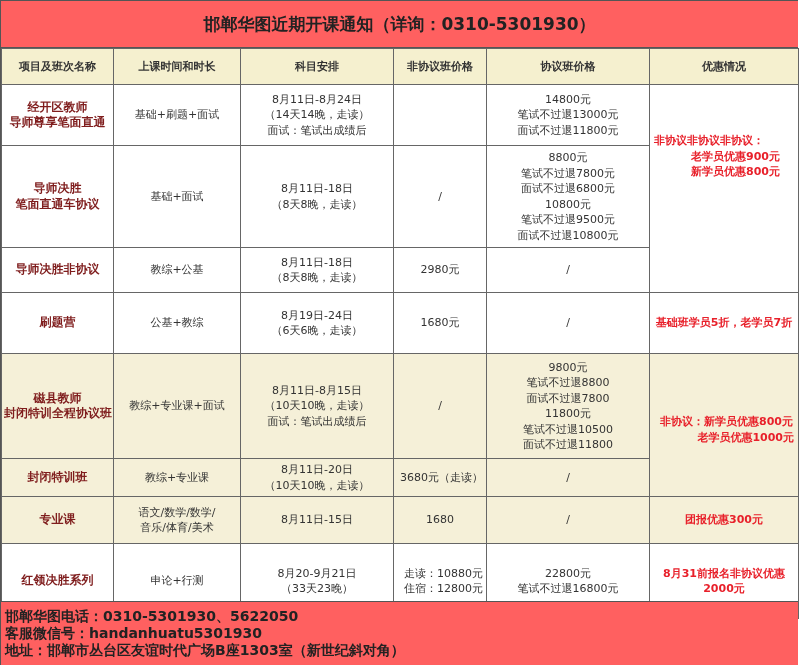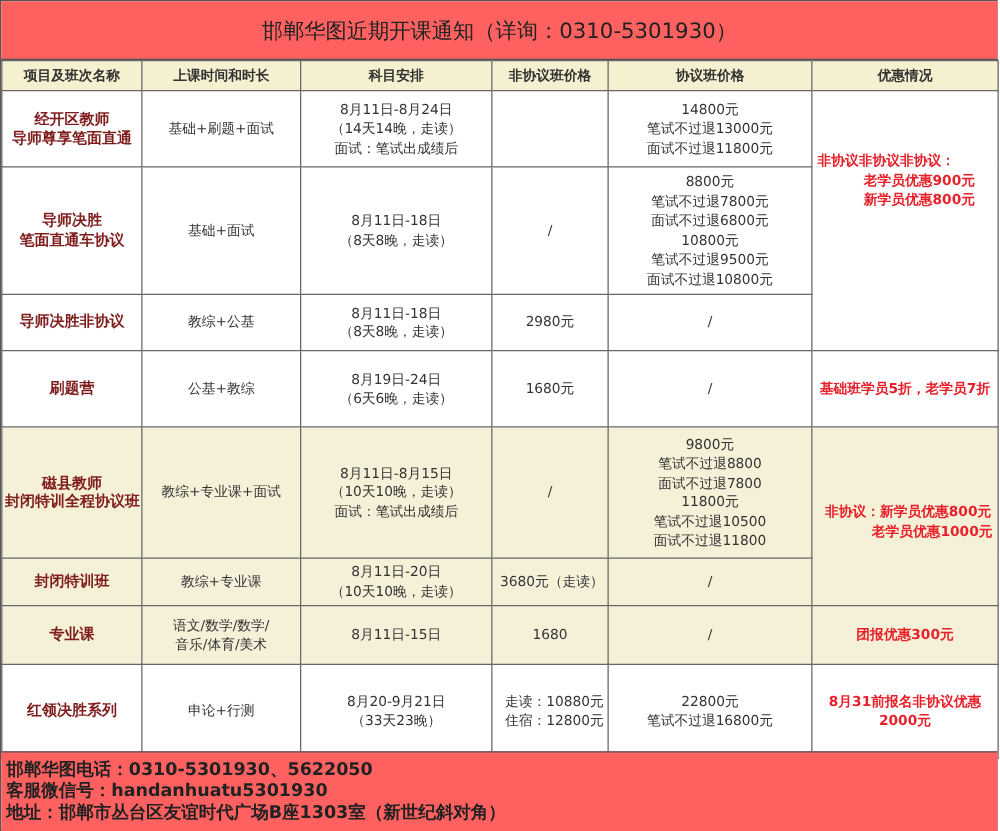--- a/index.html
+++ b/index.html
@@ -5,36 +5,36 @@
     * { margin: 0; padding: 0; box-sizing: border-box; }
     html, body { width: 800px; height: 665px; background: #ffffff; overflow: hidden; }
     body { font-family: "DejaVu Sans", "Liberation Sans", sans-serif; color: #333333; position: relative; }
 
     .sheet { position: absolute; left: 0; top: 0; width: 798px; height: 665px; border: 1px solid #555; }
 
     .title-bar {
       position: absolute; left: 0; top: 0; width: 797px; height: 47px;
       background: #ff6060; border-bottom: 1px solid #555;
       display: flex; align-items: center; justify-content: center;
-      font-size: 17px; font-weight: normal; color: #222;
+      font-size: 17px; font-weight: bold; color: #222;
     }
 
     table.grid {
       position: absolute; left: 0; top: 47px; width: 797px;
       border-collapse: collapse; table-layout: fixed;
       font-size: 11px;
     }
     table.grid td, table.grid th {
       border: 1px solid #666;
       text-align: center; vertical-align: middle;
       line-height: 15.5px;
       padding: 0 2px;
     }
     table.grid th {
-      background: #f5f0cf; font-weight: bold; font-size: 11px; color: #333; height: 24px;
+      background: #f5f0cf; font-weight: bold; font-size: 11px; color: #333; height: 36px;
     }
     tr.yellow td { background: #f5f0d8; }
     tr.white td { background: #ffffff; }
     .name { color: #7f1d1d; font-weight: bold; font-size: 12px; line-height: 18px; }
     .promo { color: #e8202a; font-weight: bold; font-size: 11px; line-height: 16px; }
     .promo.left { text-align: left; padding-left: 4px; margin-left: 37px; }
     .promo .indent { display: block; text-align: right; padding-right: 16px; }
     .line { display: block; white-space: nowrap; }
     .lefttxt { text-align: left !important; padding-left: 10px !important; margin-top: 12px; }
 

